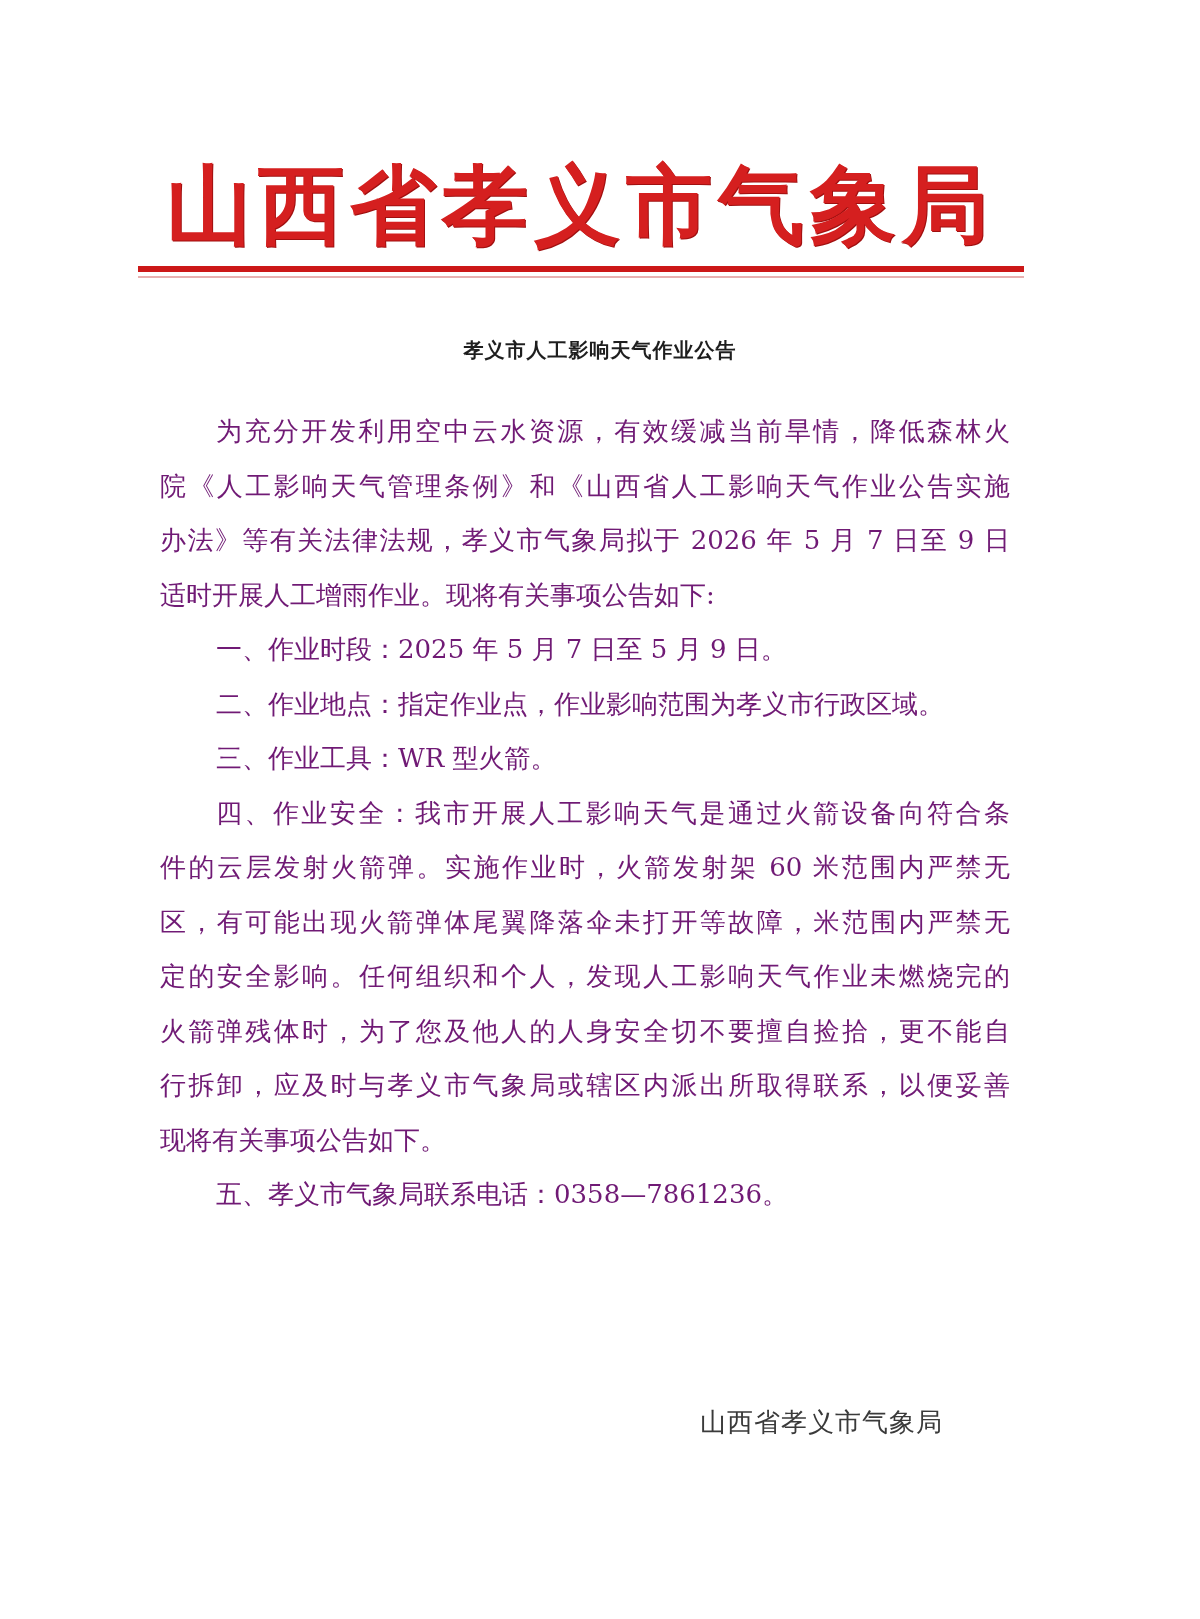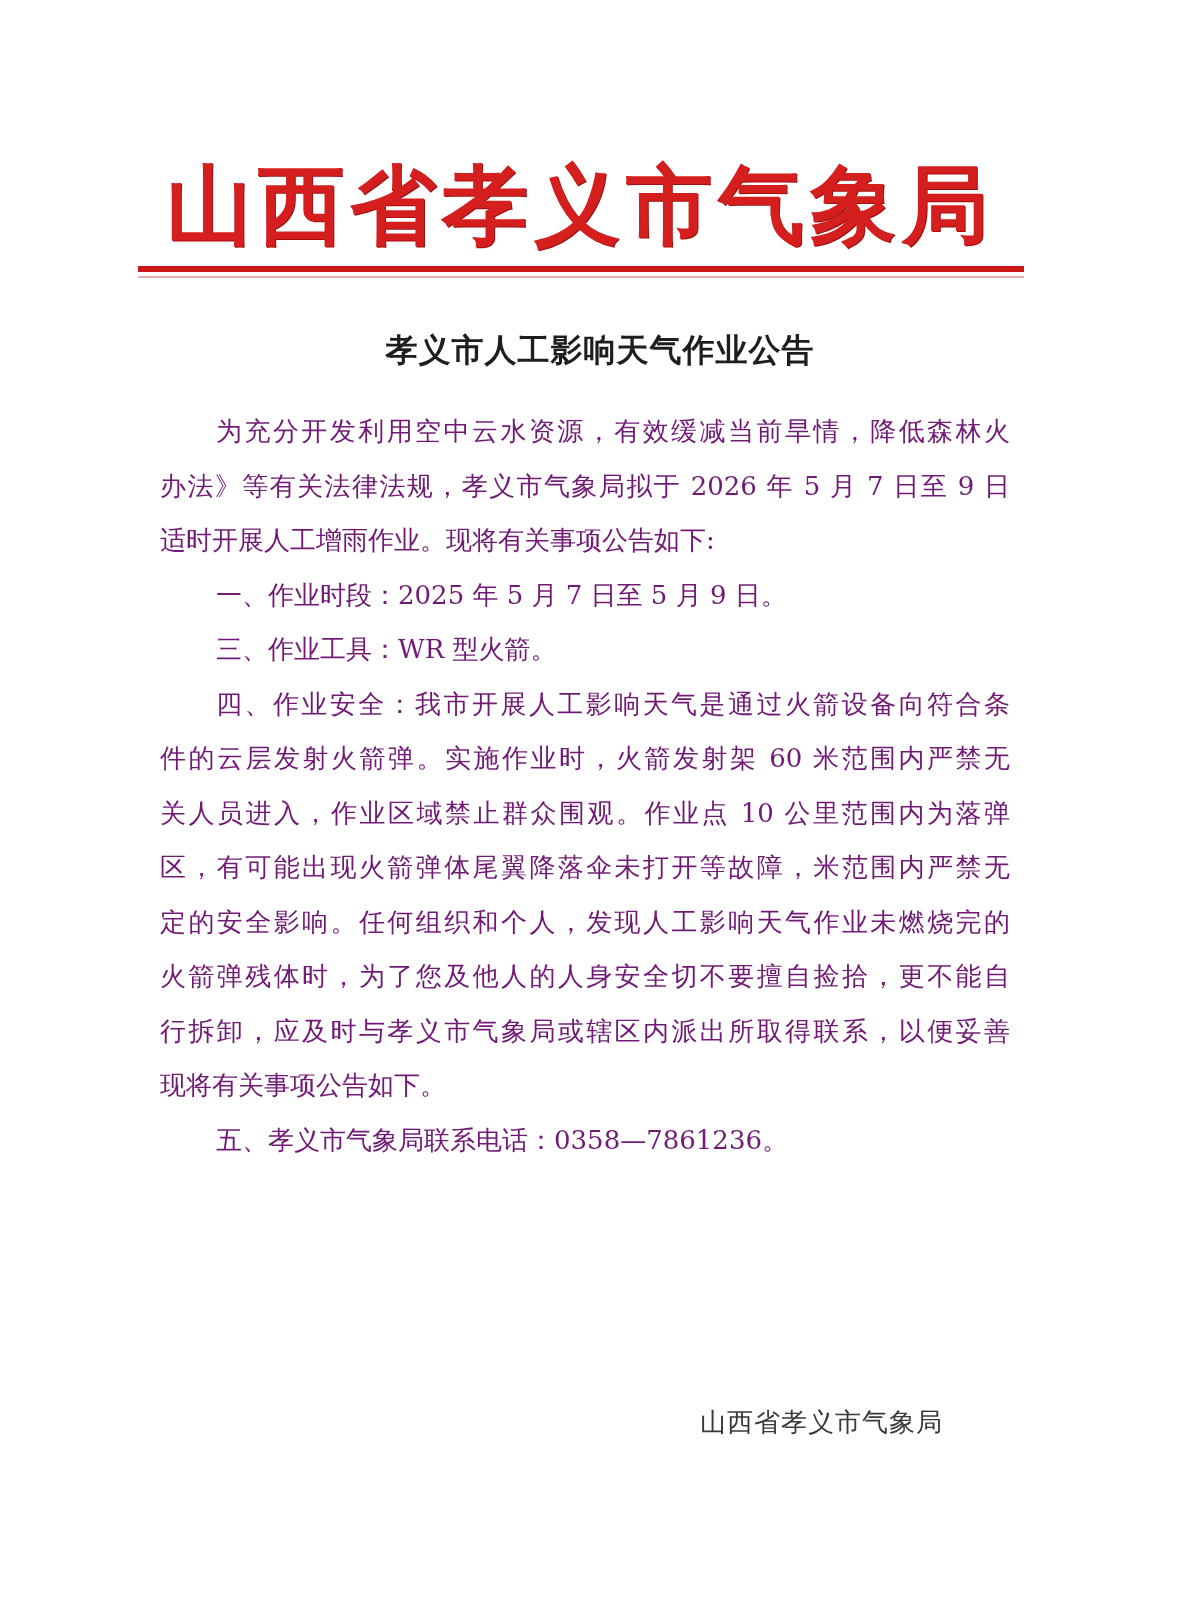--- a/index.html
+++ b/index.html
@@ -51,21 +51,21 @@
       width: 886px;
       height: 2px;
       background: #e8b0b0;
     }
     .doc-title {
       position: absolute;
       left: 0;
       top: 328px;
       width: 1200px;
       text-align: center;
-      font-size: 32px;
+      font-size: 20px;
       font-weight: bold;
       color: #1e1e1e;
       letter-spacing: 1px;
       line-height: 44px;
     }
     .body-text {
       position: absolute;
       left: 160px;
       top: 404px;
       width: 850px;
@@ -104,37 +104,40 @@
 
   <div class="masthead">山西省孝义市气象局</div>
   <div class="red-rule"></div>
   <div class="red-rule-thin"></div>
 
   <div class="doc-title">孝义市人工影响天气作业公告</div>
 
   <div class="body-text">
     <div>
       <span class="line indent">为充分开发利用空中云水资源，有效缓减当前旱情，降低森林火</span>
+      <span class="line">院《人工影响天气管理条例》和《山西省人工影响天气作业公告实施</span>
       <span class="line">办法》等有关法律法规，孝义市气象局拟于 2026 年 5 月 7 日至 9 日</span>
       <span class="line last">适时开展人工增雨作业。现将有关事项公告如下:</span>
     </div>
 
     <div>
       <span class="line last indent">一、作业时段：2025 年 5 月 7 日至 5 月 9 日。</span>
     </div>
 
+    <div>
+      <span class="line last indent">二、作业地点：指定作业点，作业影响范围为孝义市行政区域。</span>
+    </div>
 
     <div>
       <span class="line last indent">三、作业工具：WR 型火箭。</span>
     </div>
 
     <div>
       <span class="line indent">四、作业安全：我市开展人工影响天气是通过火箭设备向符合条</span>
       <span class="line">件的云层发射火箭弹。实施作业时，火箭发射架 60 米范围内严禁无</span>
-      <span class="line">关人员进入，作业区域禁止群众围观。作业点 10 公里范围内为落弹</span>
       <span class="line">区，有可能出现火箭弹体尾翼降落伞未打开等故障，米范围内严禁无</span>
       <span class="line">定的安全影响。任何组织和个人，发现人工影响天气作业未燃烧完的</span>
       <span class="line">火箭弹残体时，为了您及他人的人身安全切不要擅自捡拾，更不能自</span>
       <span class="line">行拆卸，应及时与孝义市气象局或辖区内派出所取得联系，以便妥善</span>
       <span class="line last">现将有关事项公告如下。</span>
     </div>
 
     <div>
       <span class="line last indent">五、孝义市气象局联系电话：0358—7861236。</span>
     </div>

